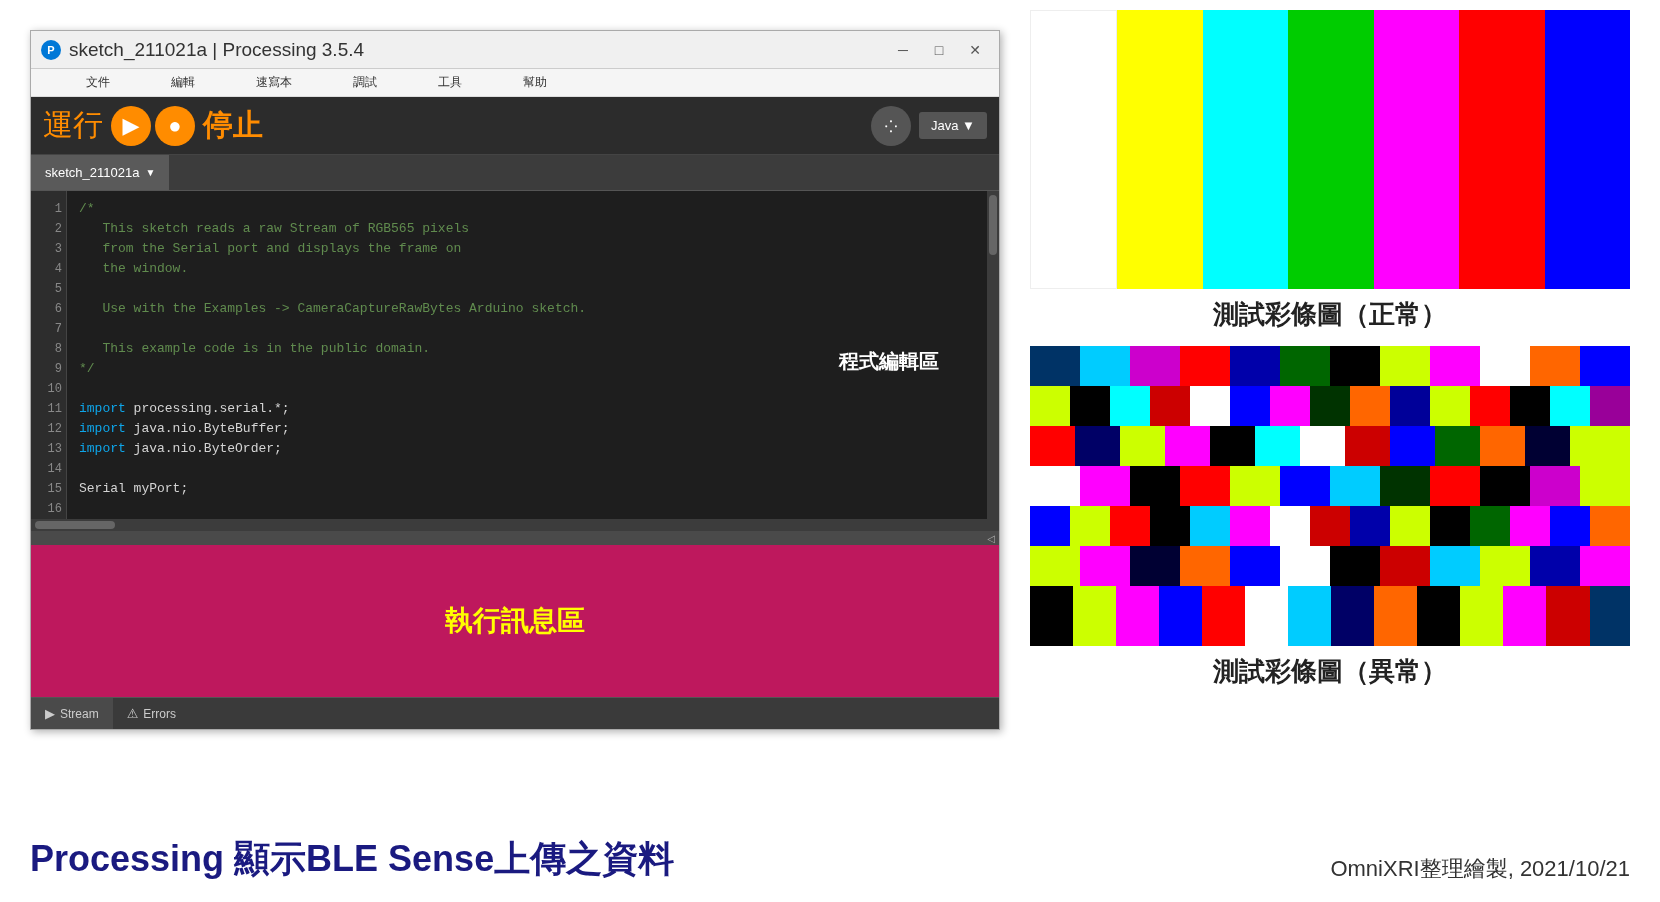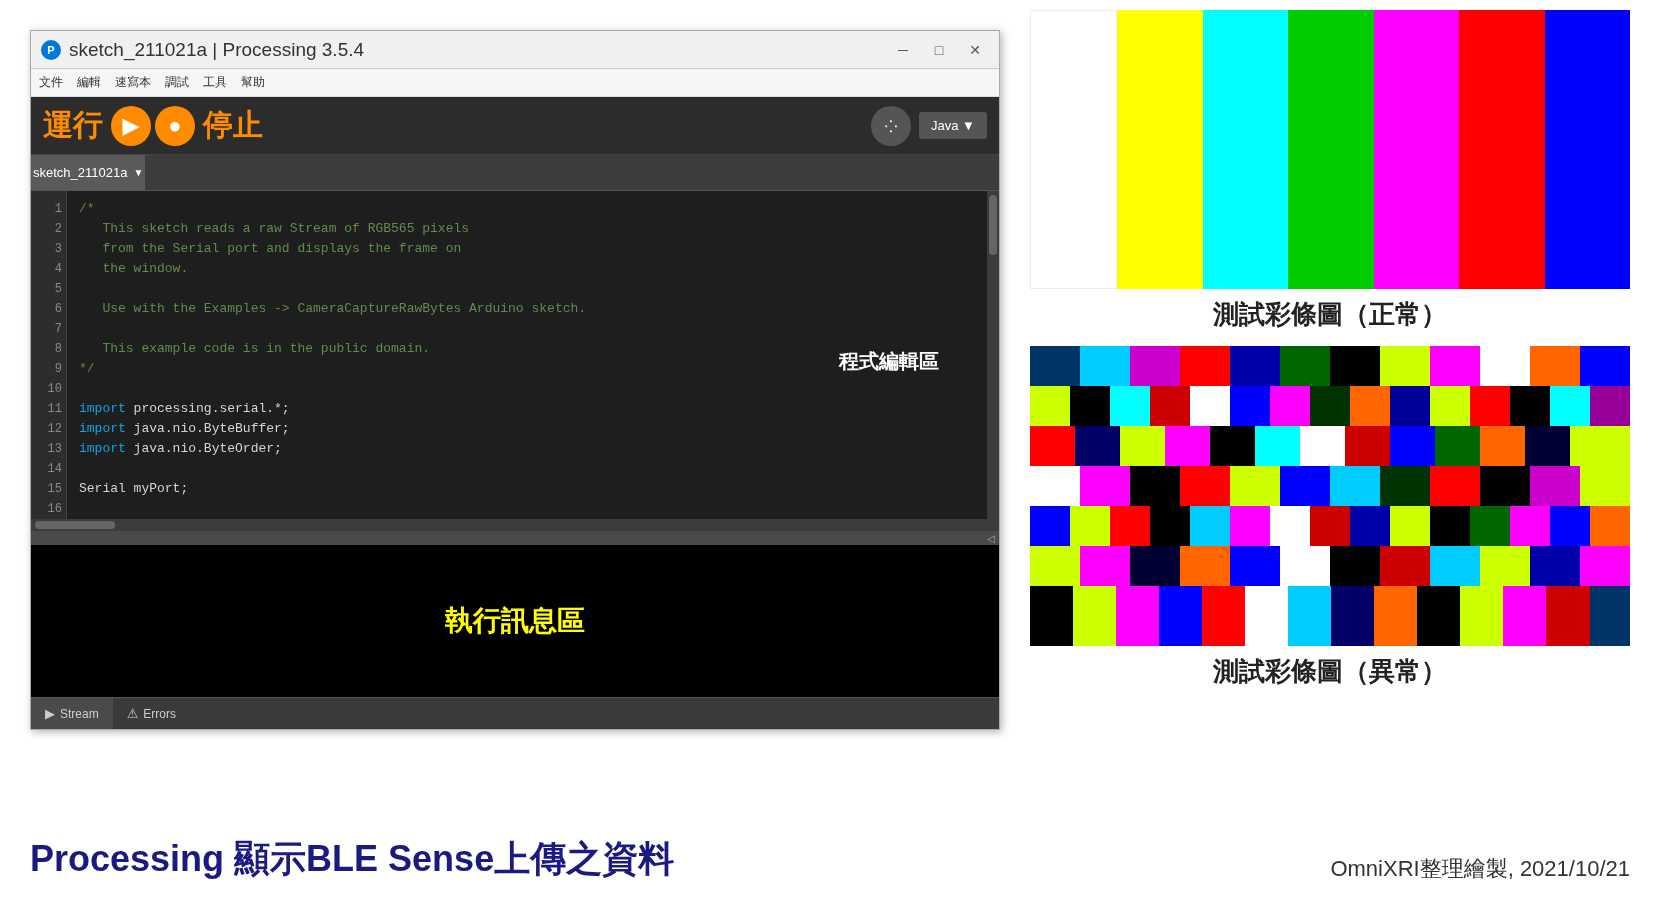--- a/index.html
+++ b/index.html
@@ -77,36 +77,37 @@
       height: 28px;
       padding: 0 8px;
       background: #f5f5f5;
       border-bottom: 1px solid #ddd;
       gap: 14px;
     }
     .menu-item {
       font-size: 12px;
       color: #333;
       cursor: pointer;
+      margin-left: 47px;
     }
 
     
     .toolbar {
       display: flex;
       align-items: center;
       height: 58px;
       padding: 0 12px;
       background: #2c2c2c;
       border-bottom: 1px solid #444;
       gap: 4px;
     }
     .run-label {
       color: #ff8c00;
       font-size: 30px;
-      font-weight: bold;
+      font-weight: normal;
       margin-right: 4px;
     }
     .toolbar-btn {
       width: 40px;
       height: 40px;
       border-radius: 50%;
       display: flex;
       align-items: center;
       justify-content: center;
       cursor: pointer;
@@ -160,21 +161,21 @@
     .tab-bar {
       display: flex;
       align-items: stretch;
       height: 36px;
       background: #3c3c3c;
       border-bottom: 1px solid #555;
     }
     .tab {
       display: flex;
       align-items: center;
-      padding: 0 2px;
+      padding: 0 14px;
       background: #5a5a5a;
       color: #fff;
       font-size: 13px;
       gap: 6px;
       cursor: pointer;
     }
     .tab-dropdown {
       font-size: 10px;
     }
 
@@ -267,21 +268,21 @@
       cursor: ns-resize;
     }
     .resize-arrow {
       color: #aaa;
       font-size: 10px;
     }
 
     
     .console-area {
       flex: 1;
-      background: #000000;
+      background: #be185d;
       position: relative;
       min-height: 120px;
     }
     .console-content {
       width: 100%;
       height: 100%;
       display: flex;
       align-items: center;
       justify-content: center;
     }

